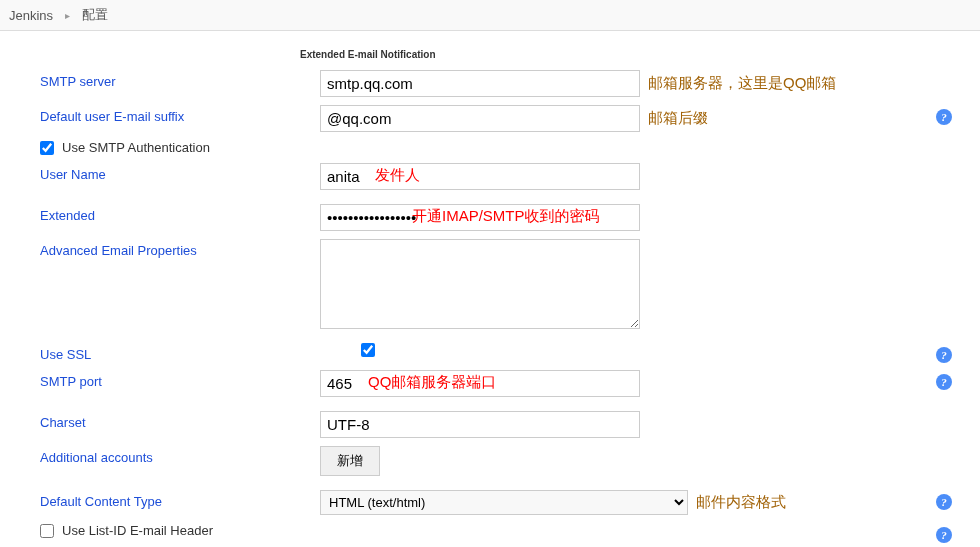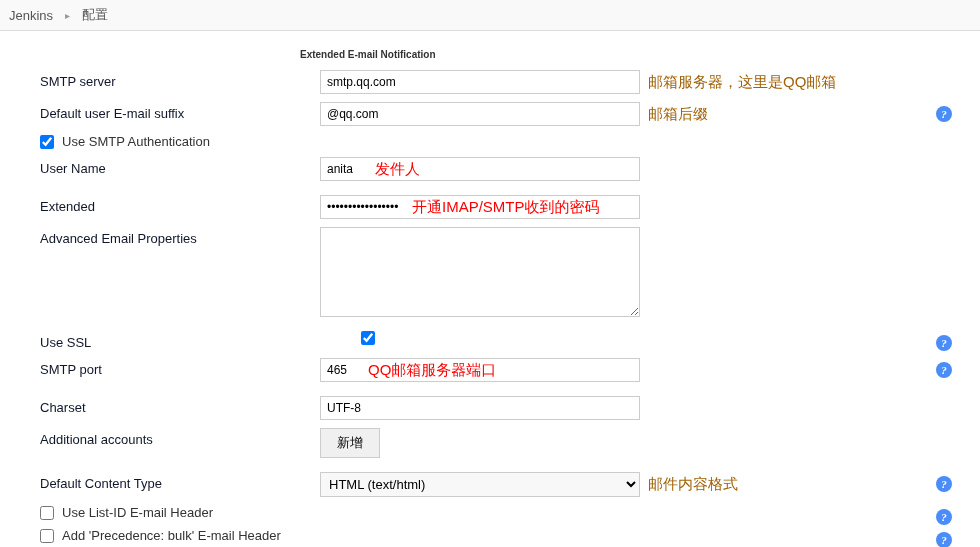--- a/index.html
+++ b/index.html
@@ -33,53 +33,53 @@
     .form-row {
       display: flex;
       align-items: flex-start;
       margin-bottom: 8px;
       position: relative;
     }
     .form-label {
       width: 300px;
       padding-left: 20px;
       padding-top: 4px;
-      color: #0f172a;
+      color: #1d4ed8;
     }
     .form-label-checkbox {
       width: 300px;
       padding-left: 20px;
       display: flex;
       align-items: center;
       gap: 8px;
     }
     .form-field {
       flex: 1;
       display: flex;
       align-items: center;
       position: relative;
     }
     .text-input {
       width: 320px;
       padding: 4px 6px;
       border: 1px solid #ccc;
-      font-size: 12px;
+      font-size: 15px;
       font-family: inherit;
     }
     .textarea-input {
       width: 320px;
       height: 90px;
       padding: 4px 6px;
       border: 1px solid #ccc;
       font-size: 13px;
       font-family: inherit;
       resize: both;
     }
     .select-input {
-      width: 320px;
+      width: 368px;
       padding: 3px 4px;
       border: 1px solid #ccc;
       font-size: 13px;
       background: #f8f8f8;
     }
     .checkbox-input {
       width: 14px;
       height: 14px;
     }
     .btn {

